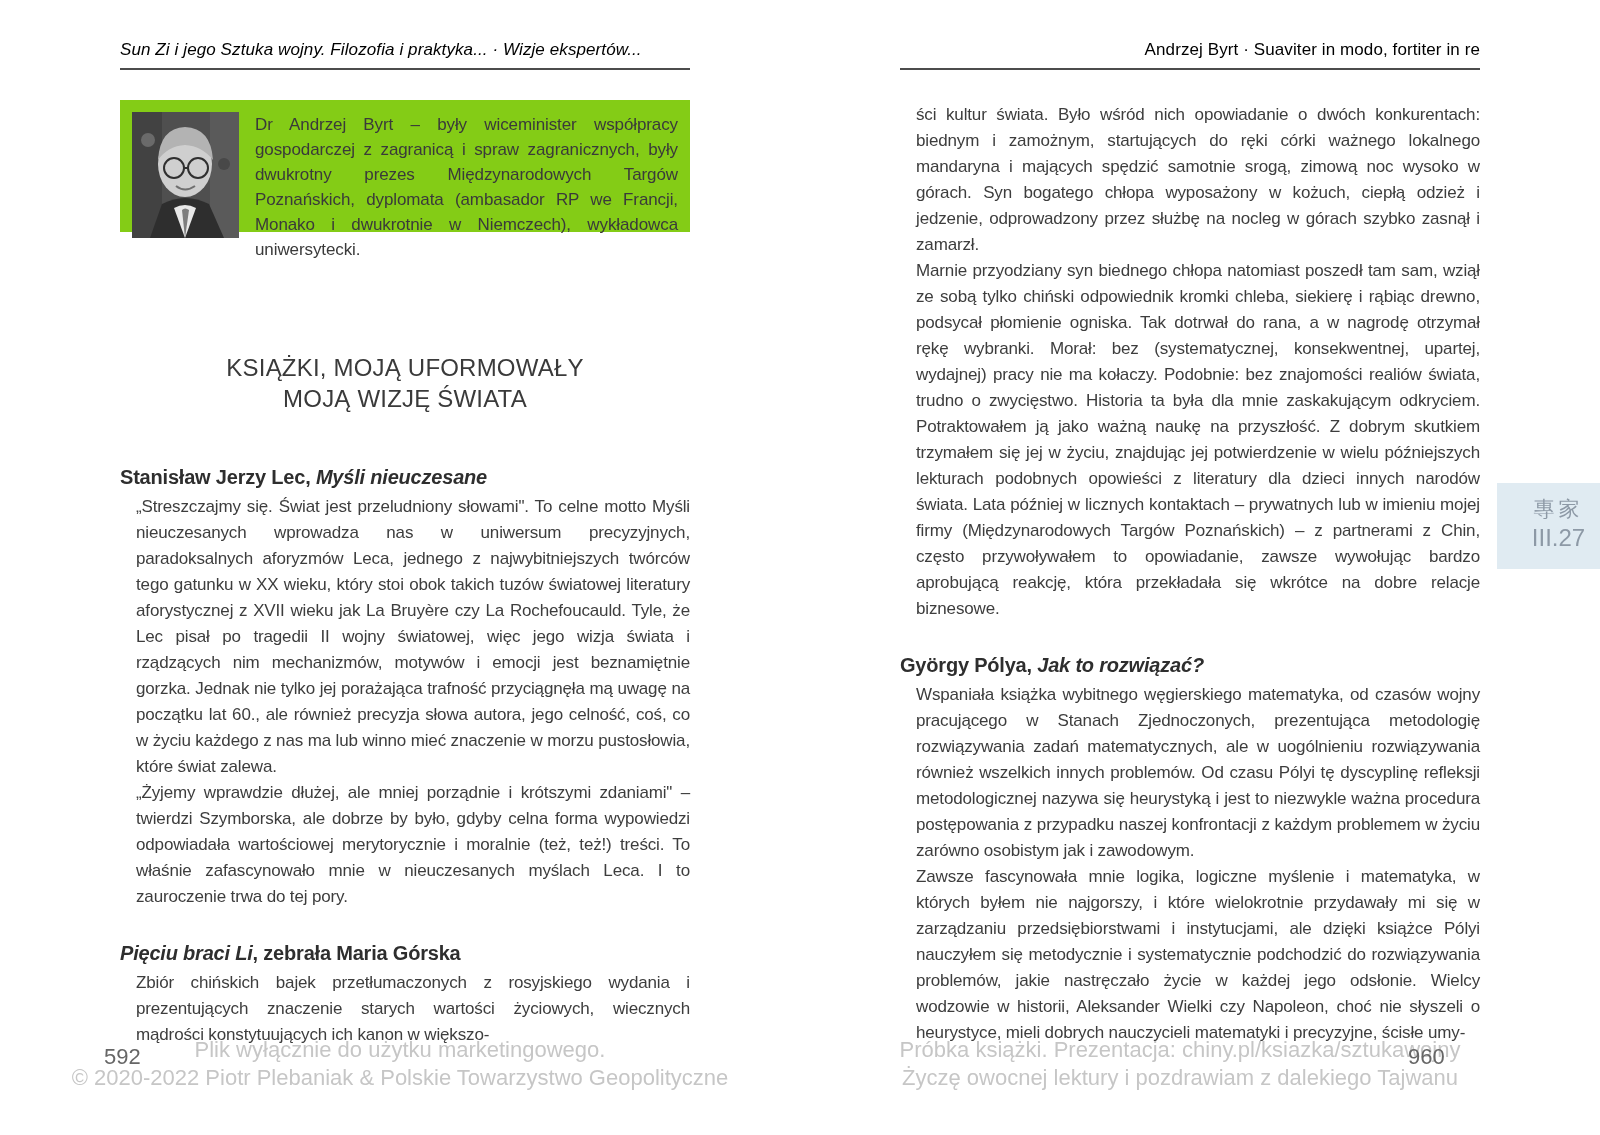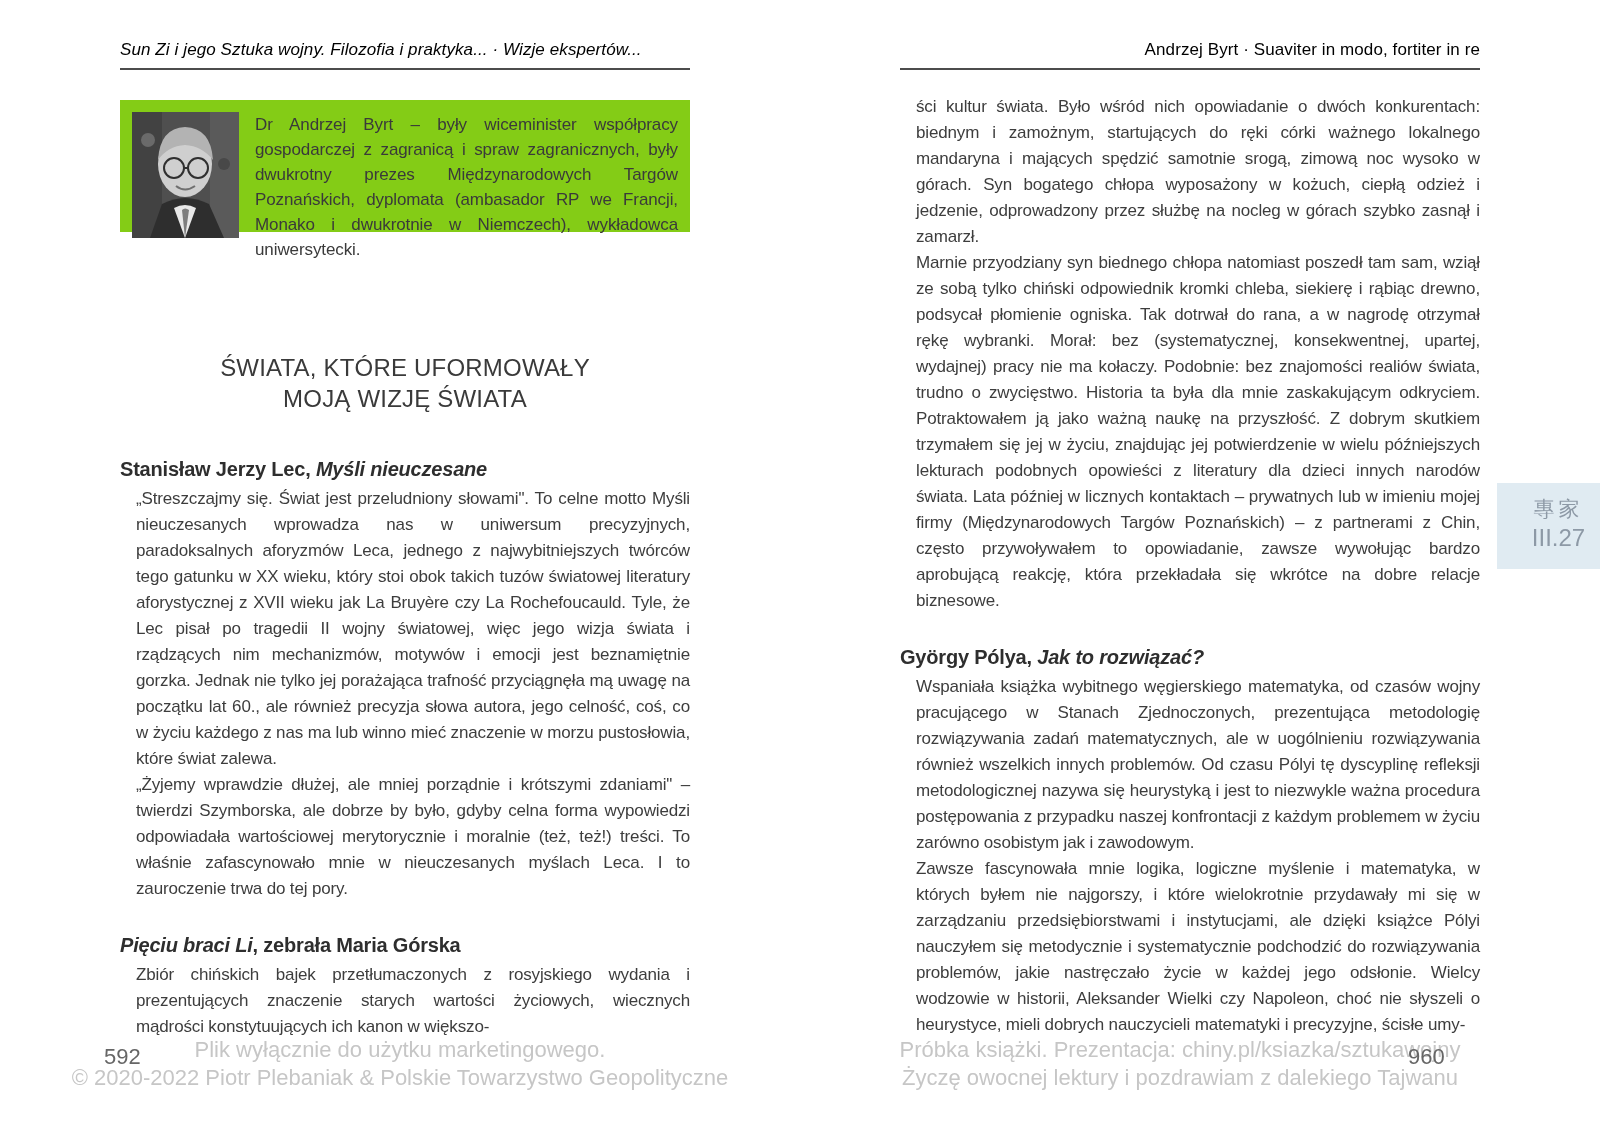--- a/index.html
+++ b/index.html
@@ -34,21 +34,21 @@
     left: 120px; top: 352px; width: 570px; text-align: center;
     font-size: 24px; line-height: 31px; color: #3a3a3a; letter-spacing: 0.2px;
   }
 
   
   .body-col { width: 570px; font-size: 17px; line-height: 26px; letter-spacing: -0.15px; }
   #left-body  { left: 120px; top: 452px; }
   #right-body { left: 900px; top: 90px; width: 580px; }
 
   .section { margin-top: 30px; }
-  .section:first-child { margin-top: 4px; }
+  .section:first-child { margin-top: 12px; }
   .section-title { font-size: 20px; font-weight: bold; color: #2e2e2e; margin-bottom: 4px; letter-spacing: -0.2px; }
   .section-title .t-italic { font-style: italic; }
   .para { text-align: justify; padding-left: 16px; color: #3d3d3d; }
 
   
   #sidebar-tab {
     left: 1497px; top: 483px; width: 123px; height: 86px;
     background: #e0ebf2; text-align: center; color: #8d99a6;
     padding-top: 12px;
   }
@@ -91,21 +91,21 @@
       <circle cx="66" cy="56" r="10" fill="none" stroke="#2f2f2f" stroke-width="2"></circle>
       <line x1="52" y1="56" x2="56" y2="56" stroke="#2f2f2f" stroke-width="2"></line>
 
       <path d="M44 74 Q53 81 63 74" fill="none" stroke="#6f6f6f" stroke-width="2"></path>
     </svg>
   </div>
   <div id="bio-text">Dr Andrzej Byrt – były wiceminister współpracy gospodarczej z zagranicą i spraw zagranicznych, były dwukrotny prezes Międzynarodowych Targów Poznańskich, dyplomata (ambasador RP we Francji, Monako i dwukrotnie w Niemczech), wykładowca uniwersytecki.</div>
 </div>
 
 <div class="abs" id="main-heading">
-  <div>ŚWIATA, KTÓRE UFORMOWAŁY</div>
+  <div>KSIĄŻKI, MOJĄ UFORMOWAŁY</div>
   <div>MOJĄ WIZJĘ ŚWIATA</div>
 </div>
 
 <div class="abs body-col" id="left-body">
   <div class="section">
     <div class="section-title">
       <span class="t-regular">Stanisław Jerzy Lec, </span><span class="t-italic">Myśli nieuczesane</span>
     </div>
     <div class="para">„Streszczajmy się. Świat jest przeludniony słowami". To celne motto Myśli nieuczesanych wprowadza nas w uniwersum precyzyjnych, paradoksalnych aforyzmów Leca, jednego z najwybitniejszych twórców tego gatunku w XX wieku, który stoi obok takich tuzów światowej literatury aforystycznej z XVII wieku jak La Bruyère czy La Rochefoucauld. Tyle, że Lec pisał po tragedii II wojny światowej, więc jego wizja świata i rządzących nim mechanizmów, motywów i emocji jest beznamiętnie gorzka. Jednak nie tylko jej porażająca trafność przyciągnęła mą uwagę na początku lat 60., ale również precyzja słowa autora, jego celność, coś, co w życiu każdego z nas ma lub winno mieć znaczenie w morzu pustosłowia, które świat zalewa.</div>
     <div class="para">„Żyjemy wprawdzie dłużej, ale mniej porządnie i krótszymi zdaniami" – twierdzi Szymborska, ale dobrze by było, gdyby celna forma wypowiedzi odpowiadała wartościowej merytorycznie i moralnie (też, też!) treści. To właśnie zafascynowało mnie w nieuczesanych myślach Leca. I to zauroczenie trwa do tej pory.</div>

